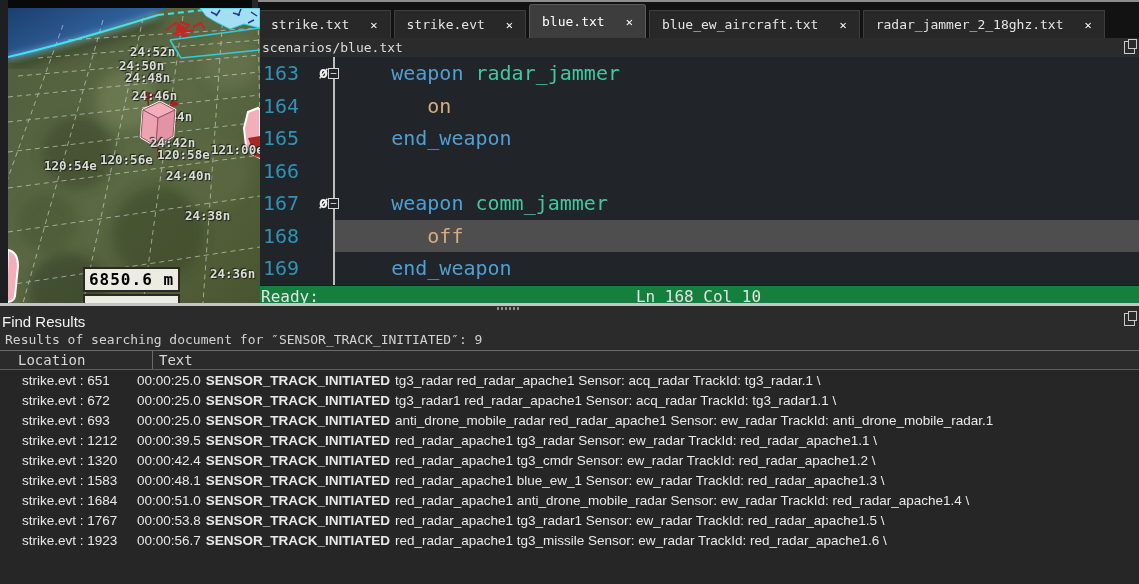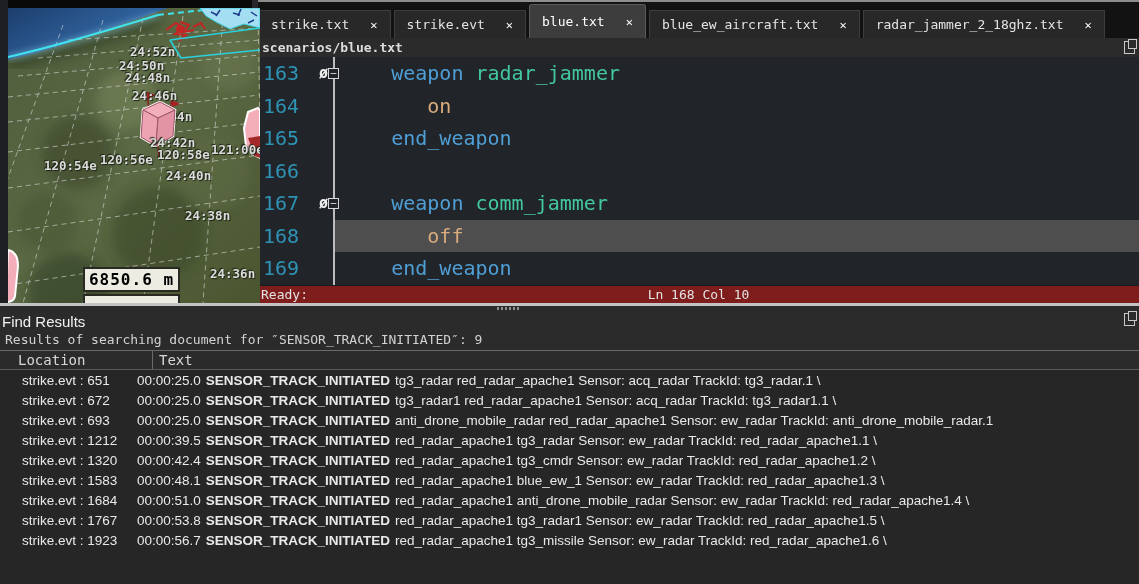--- a/index.html
+++ b/index.html
@@ -38,37 +38,37 @@
   .tab-bar { position:absolute; left:0; top:2px; width:100%; height:36px; background:#121212;
     display:flex; align-items:flex-end; }
   .tab {
     height:28px; margin-top:8px; background:#282828; border:1px solid #3d3d3d; border-bottom:none;
     color:#e4e4e4; font-size:13px; display:flex; align-items:center; gap:21px;
     padding:0 12px; margin-right:3px; white-space:nowrap; cursor:default;
   }
   .tab.active { height:34px; background:#3d3d3d; border-color:#5a5a5a; border-radius:3px 3px 0 0; color:#fff; }
   .tab-close { font-size:12px; color:#fff; }
   .path-bar { position:absolute; left:0; top:38px; width:100%; height:19px; background:#2b2b2c;
-    color:#dcdcdc; font-size:13px; display:flex; align-items:center; padding-left:4px;font-weight:bold; }
+    color:#dcdcdc; font-size:13px; display:flex; align-items:center; padding-left:4px; }
   .doc-icon { position:absolute; right:4px; top:3px; width:11px; height:13px; border:1px solid #c9c9c9; }
   .doc-icon::after { content:""; position:absolute; right:-3px; top:-3px; width:7px; height:8px;
     border:1px solid #c9c9c9; background:#2b2b2c; }
   .code-area { position:absolute; left:0; top:57px; width:100%; height:228px; background:#212529; overflow:hidden; }
   .cline { display:flex; height:32.5px; align-items:center; }
   .lnum { width:56px; padding-left:5px; color:#2f93b5; font-size:20px; flex:none; }
   .foldcol { width:21px; height:100%; flex:none; display:flex; align-items:center; justify-content:flex-end;
     border-right:2px solid #bcbcbc; }
   .eye-slash { color:#f0f0f0; font-size:15px; font-weight:bold; line-height:1; }
   .fold-box { width:11px; height:11px; border:1px solid #d6d6d6; background:#212529; color:#d6d6d6;
     font-size:11px; line-height:9px; text-align:center; margin-right:-6px; z-index:5; position:relative; }
   .ltext { flex:1; font-size:20px; white-space:pre; padding-left:8px; height:100%; display:flex; align-items:center; }
   .ltext.cur { background:#4e4e4e; }
   .tk-kw { color:#4f9fd6; } .tk-ty { color:#43c79f; } .tk-va { color:#d9ab7d; } .tk-pl { color:#cccccc; }
-  .status-bar { position:absolute; left:0; top:285px; width:100%; height:18px; background:#7f1d1d;
-    border-top:1px solid #1b1b1b; color:#e3e3e3; font-size:13px; }
+  .status-bar { position:absolute; left:0; top:285px; width:100%; height:18px; background:#15803d;
+    border-top:1px solid #1b1b1b; color:#e3e3e3; font-size:16px; }
   .status-left { position:absolute; left:3px; top:1px; }
   .status-pos { position:absolute; left:50%; transform:translateX(-50%); top:1px; }
   
   .h-split { position:absolute; left:0; top:303px; width:1139px; height:3px; background:#c4c4c4; }
   .h-grip { position:absolute; left:497px; top:307px; width:24px; height:3px; z-index:9;
     background:repeating-linear-gradient(90deg,#8f8f8f 0 2px, transparent 2px 4px); }
   
   .find-panel { position:absolute; left:0; top:306px; width:1139px; height:278px; background:#2b2b2b;
     font-family:"Liberation Sans", sans-serif; }
   .find-title-row { position:relative; height:26px; }

